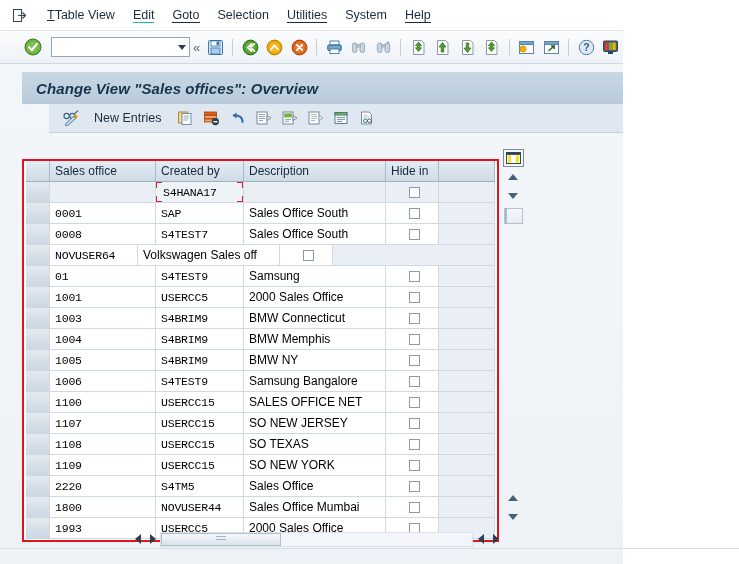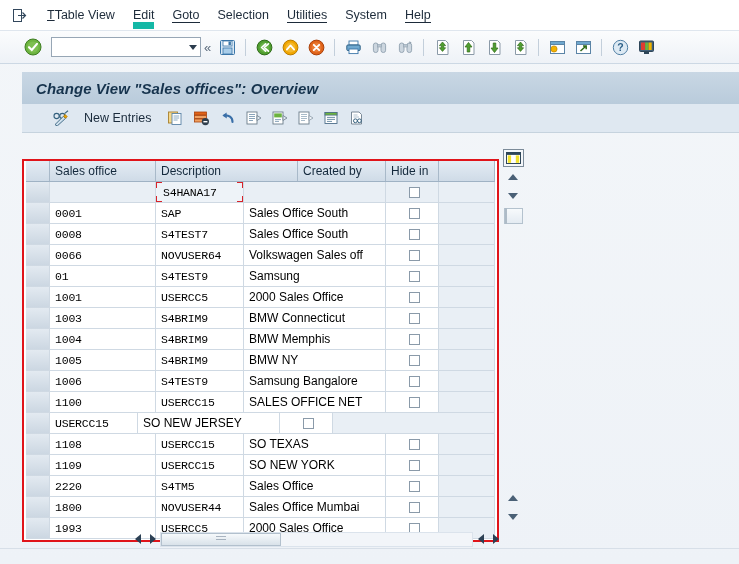--- a/index.html
+++ b/index.html
@@ -3,21 +3,21 @@
 <meta charset="utf-8">
 <style>
   html,body{margin:0;padding:0;}
   body{
     width:739px;height:564px;overflow:hidden;
     font-family:"Liberation Sans",sans-serif;
     font-size:12px;
     color:#000;
     background:#ffffff;
   }
-  .app{position:relative;width:739px;height:564px;
+  .app{position:relative;width:623px;height:564px;
        background:linear-gradient(to bottom,#ffffff 0px,#ffffff 6px,#f3f6f9 7px,#eef2f7 100%);}
 
   
   .menubar{height:30px;display:flex;align-items:center;padding-left:10px;
            background:#ffffff;border-bottom:1px solid #dfe6ee;}
   .menu-sysicon{width:20px;height:18px;display:flex;align-items:center;justify-content:center;
                 margin-right:8px;}
   .menu-item{padding:2px 9px;color:#1d2b3a;font-size:12.5px;white-space:nowrap;cursor:default;}
   .menu-item u{text-decoration:underline;}
 
@@ -38,21 +38,21 @@
           margin:0 1px;border:1px solid transparent;border-radius:2px;}
   .chev{color:#5b6b7c;font-size:13px;line-height:1;padding:0 3px;}
 
   
   .panelwrap{position:absolute;left:22px;top:72px;right:0;}
   .titlebar{height:32px;background:linear-gradient(to bottom,#c9d7e4,#b9cbdb);
             display:flex;align-items:center;padding-left:14px;}
   .titlebar .ttl{font-size:15px;font-weight:bold;font-style:italic;color:#16334d;
                  letter-spacing:.1px;}
   .subtoolbar{height:28px;background:#dfe8f1;display:flex;align-items:center;
-              padding-left:26px;border-bottom:1px solid #c6d3de;}
+              padding-left:9px;border-bottom:1px solid #c6d3de;margin-left:27px;}
   .newentries{font-size:12.5px;color:#1a2b3c;margin:0 8px 0 6px;padding:2px 4px;cursor:default;}
   .st-btn{width:22px;height:21px;display:flex;align-items:center;justify-content:center;
           margin:0 1px;border:1px solid transparent;border-radius:2px;}
 
   
   .gridouter{position:absolute;left:22px;top:159px;width:477px;height:383px;
              border:2px solid #e0141a;background:#ffffff;box-sizing:border-box;}
   .gridinner{position:absolute;left:2px;top:0;right:2px;bottom:0;}
   .ghead{display:flex;height:20px;background:linear-gradient(to bottom,#e4ecf4,#cfdbe7);
          border-bottom:1px solid #9fb2c4;}
@@ -121,21 +121,21 @@
 <div class="app">
 
   <div class="menubar">
     <div class="menu-sysicon">
       <svg width="15" height="13" viewBox="0 0 15 13">
         <rect x="0.5" y="0.5" width="8" height="12" fill="none" stroke="#32475c"></rect>
         <path d="M5 6.5 h7 M9.5 3.5 L12.5 6.5 L9.5 9.5" fill="none" stroke="#32475c" stroke-width="1.2"></path>
       </svg>
     </div>
     <div class="menu-item"><u>T</u><span style="margin-left:-7.2px;padding-left:7.2px;">Table View</span></div>
-    <div class="menu-item"><span style="border-bottom:7px solid #14b8a6;">Edit</span></div>
+    <div class="menu-item"><span style="border-bottom:1px solid #14b8a6;">Edit</span></div>
     <div class="menu-item"><span style="border-bottom:1px solid #1d2b3a;">Goto</span></div>
     <div class="menu-item"><span>Selection</span></div>
     <div class="menu-item"><span style="border-bottom:1px solid #1d2b3a;">Utilities</span></div>
     <div class="menu-item"><span>System</span></div>
     <div class="menu-item"><span style="border-bottom:1px solid #1d2b3a;">Help</span></div>
   </div>
 
   <div class="toolbar">
     <div class="tb-ok">
       <svg width="18" height="18" viewBox="0 0 18 18">
@@ -347,22 +347,22 @@
       </div>
     </div>
   </div>
 
   <div class="gridouter">
     <div class="gridinner">
 
       <div class="ghead">
         <div class="hc c-sel"></div>
         <div class="hc c-off">Sales office</div>
+        <div class="hc c-by">Created by</div>
         <div class="hc c-desc">Description</div>
-        <div class="hc c-by">Created by</div>
         <div class="hc c-hide">Hide in</div>
         <div class="hc c-pad"></div>
       </div>
 
       <div class="rows" id="rows">
           <div class="grow row-first">
             <div class="gc c-sel selcell"></div>
             <div class="gc c-off mono tint"></div>
             <div class="gc c-by mono focuscell">
               <span class="brk tl"></span>
@@ -392,21 +392,20 @@
             <div class="gc c-off mono white">0008</div>
             <div class="gc c-by mono white">S4TEST7</div>
             <div class="gc c-desc white">Sales Office South</div>
             <div class="gc c-hide chkwrap white">
               <span class="chk"></span>
             </div>
             <div class="gc c-pad tint"></div>
           </div>
           <div class="grow">
             <div class="gc c-sel selcell"></div>
-            <div class="gc c-off mono white">0066</div>
             <div class="gc c-by mono white">NOVUSER64</div>
             <div class="gc c-desc white">Volkswagen Sales off</div>
             <div class="gc c-hide chkwrap white">
               <span class="chk"></span>
             </div>
             <div class="gc c-pad tint"></div>
           </div>
           <div class="grow">
             <div class="gc c-sel selcell"></div>
             <div class="gc c-off mono white">01</div>
@@ -472,20 +471,21 @@
             <div class="gc c-off mono white">1100</div>
             <div class="gc c-by mono white">USERCC15</div>
             <div class="gc c-desc white">SALES OFFICE NET</div>
             <div class="gc c-hide chkwrap white">
               <span class="chk"></span>
             </div>
             <div class="gc c-pad tint"></div>
           </div>
           <div class="grow">
             <div class="gc c-sel selcell"></div>
+            <div class="gc c-off mono white">1107</div>
             <div class="gc c-by mono white">USERCC15</div>
             <div class="gc c-desc white">SO NEW JERSEY</div>
             <div class="gc c-hide chkwrap white">
               <span class="chk"></span>
             </div>
             <div class="gc c-pad tint"></div>
           </div>
           <div class="grow">
             <div class="gc c-sel selcell"></div>
             <div class="gc c-off mono white">1108</div>

